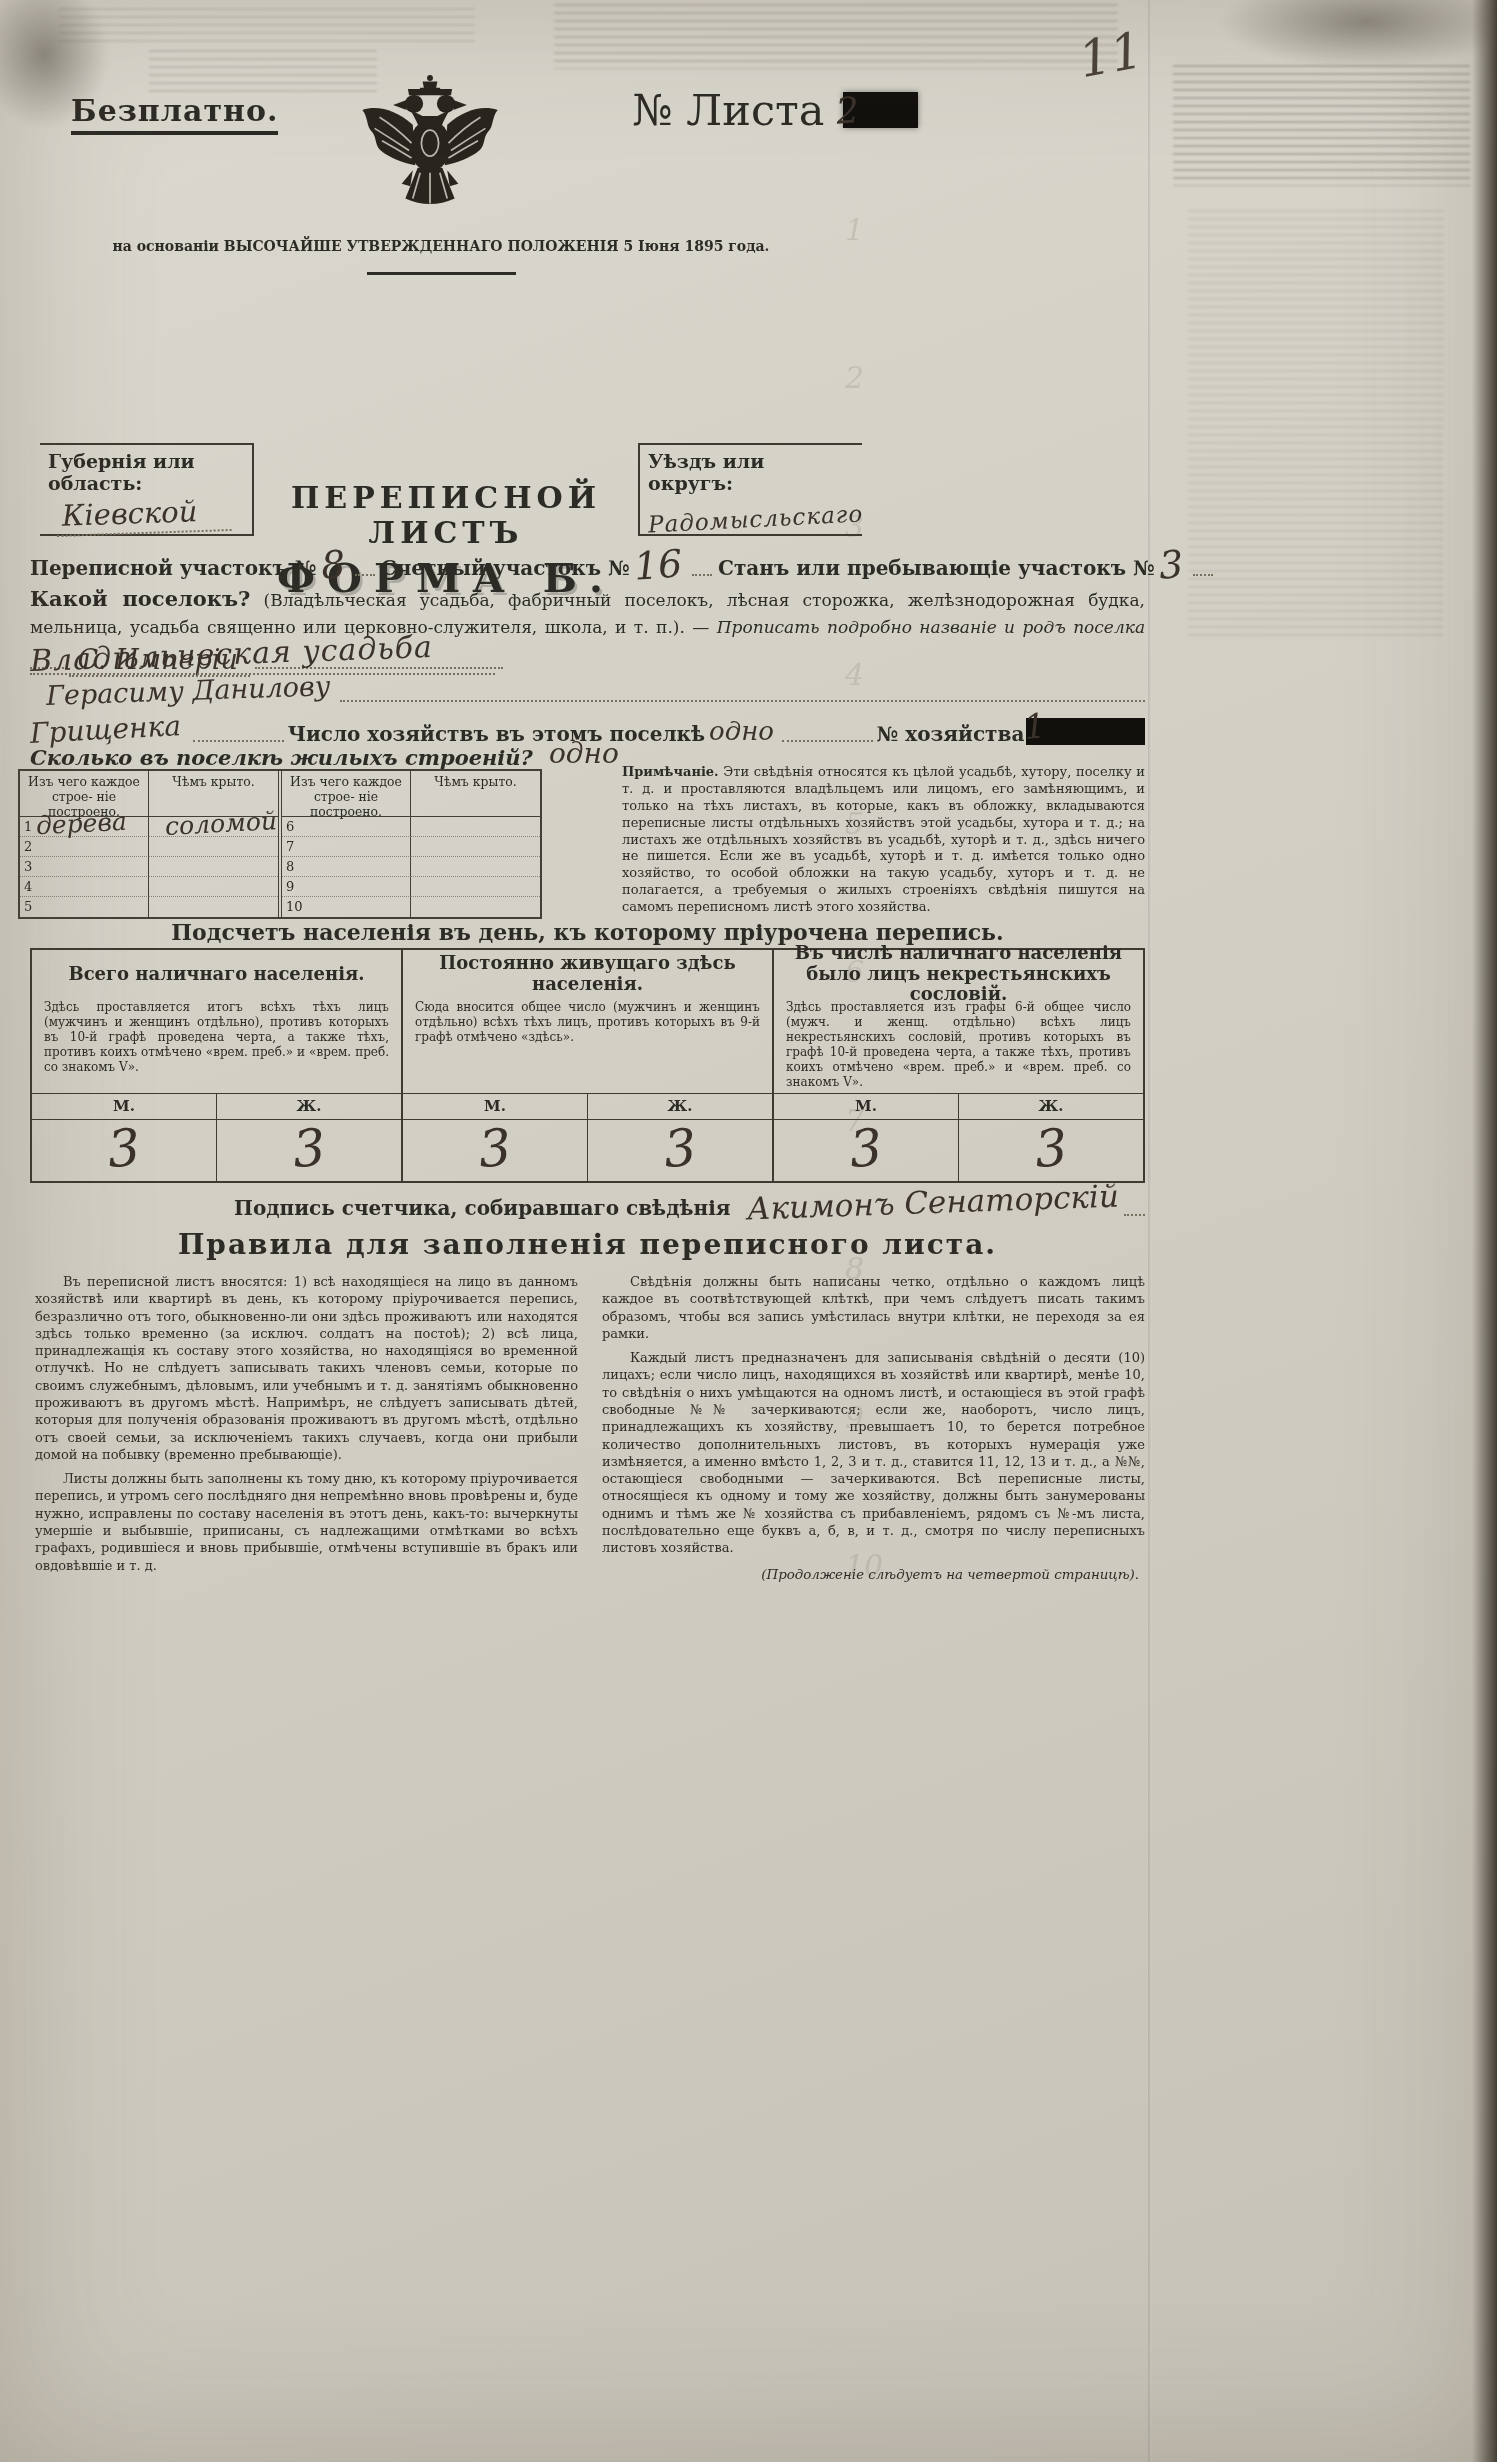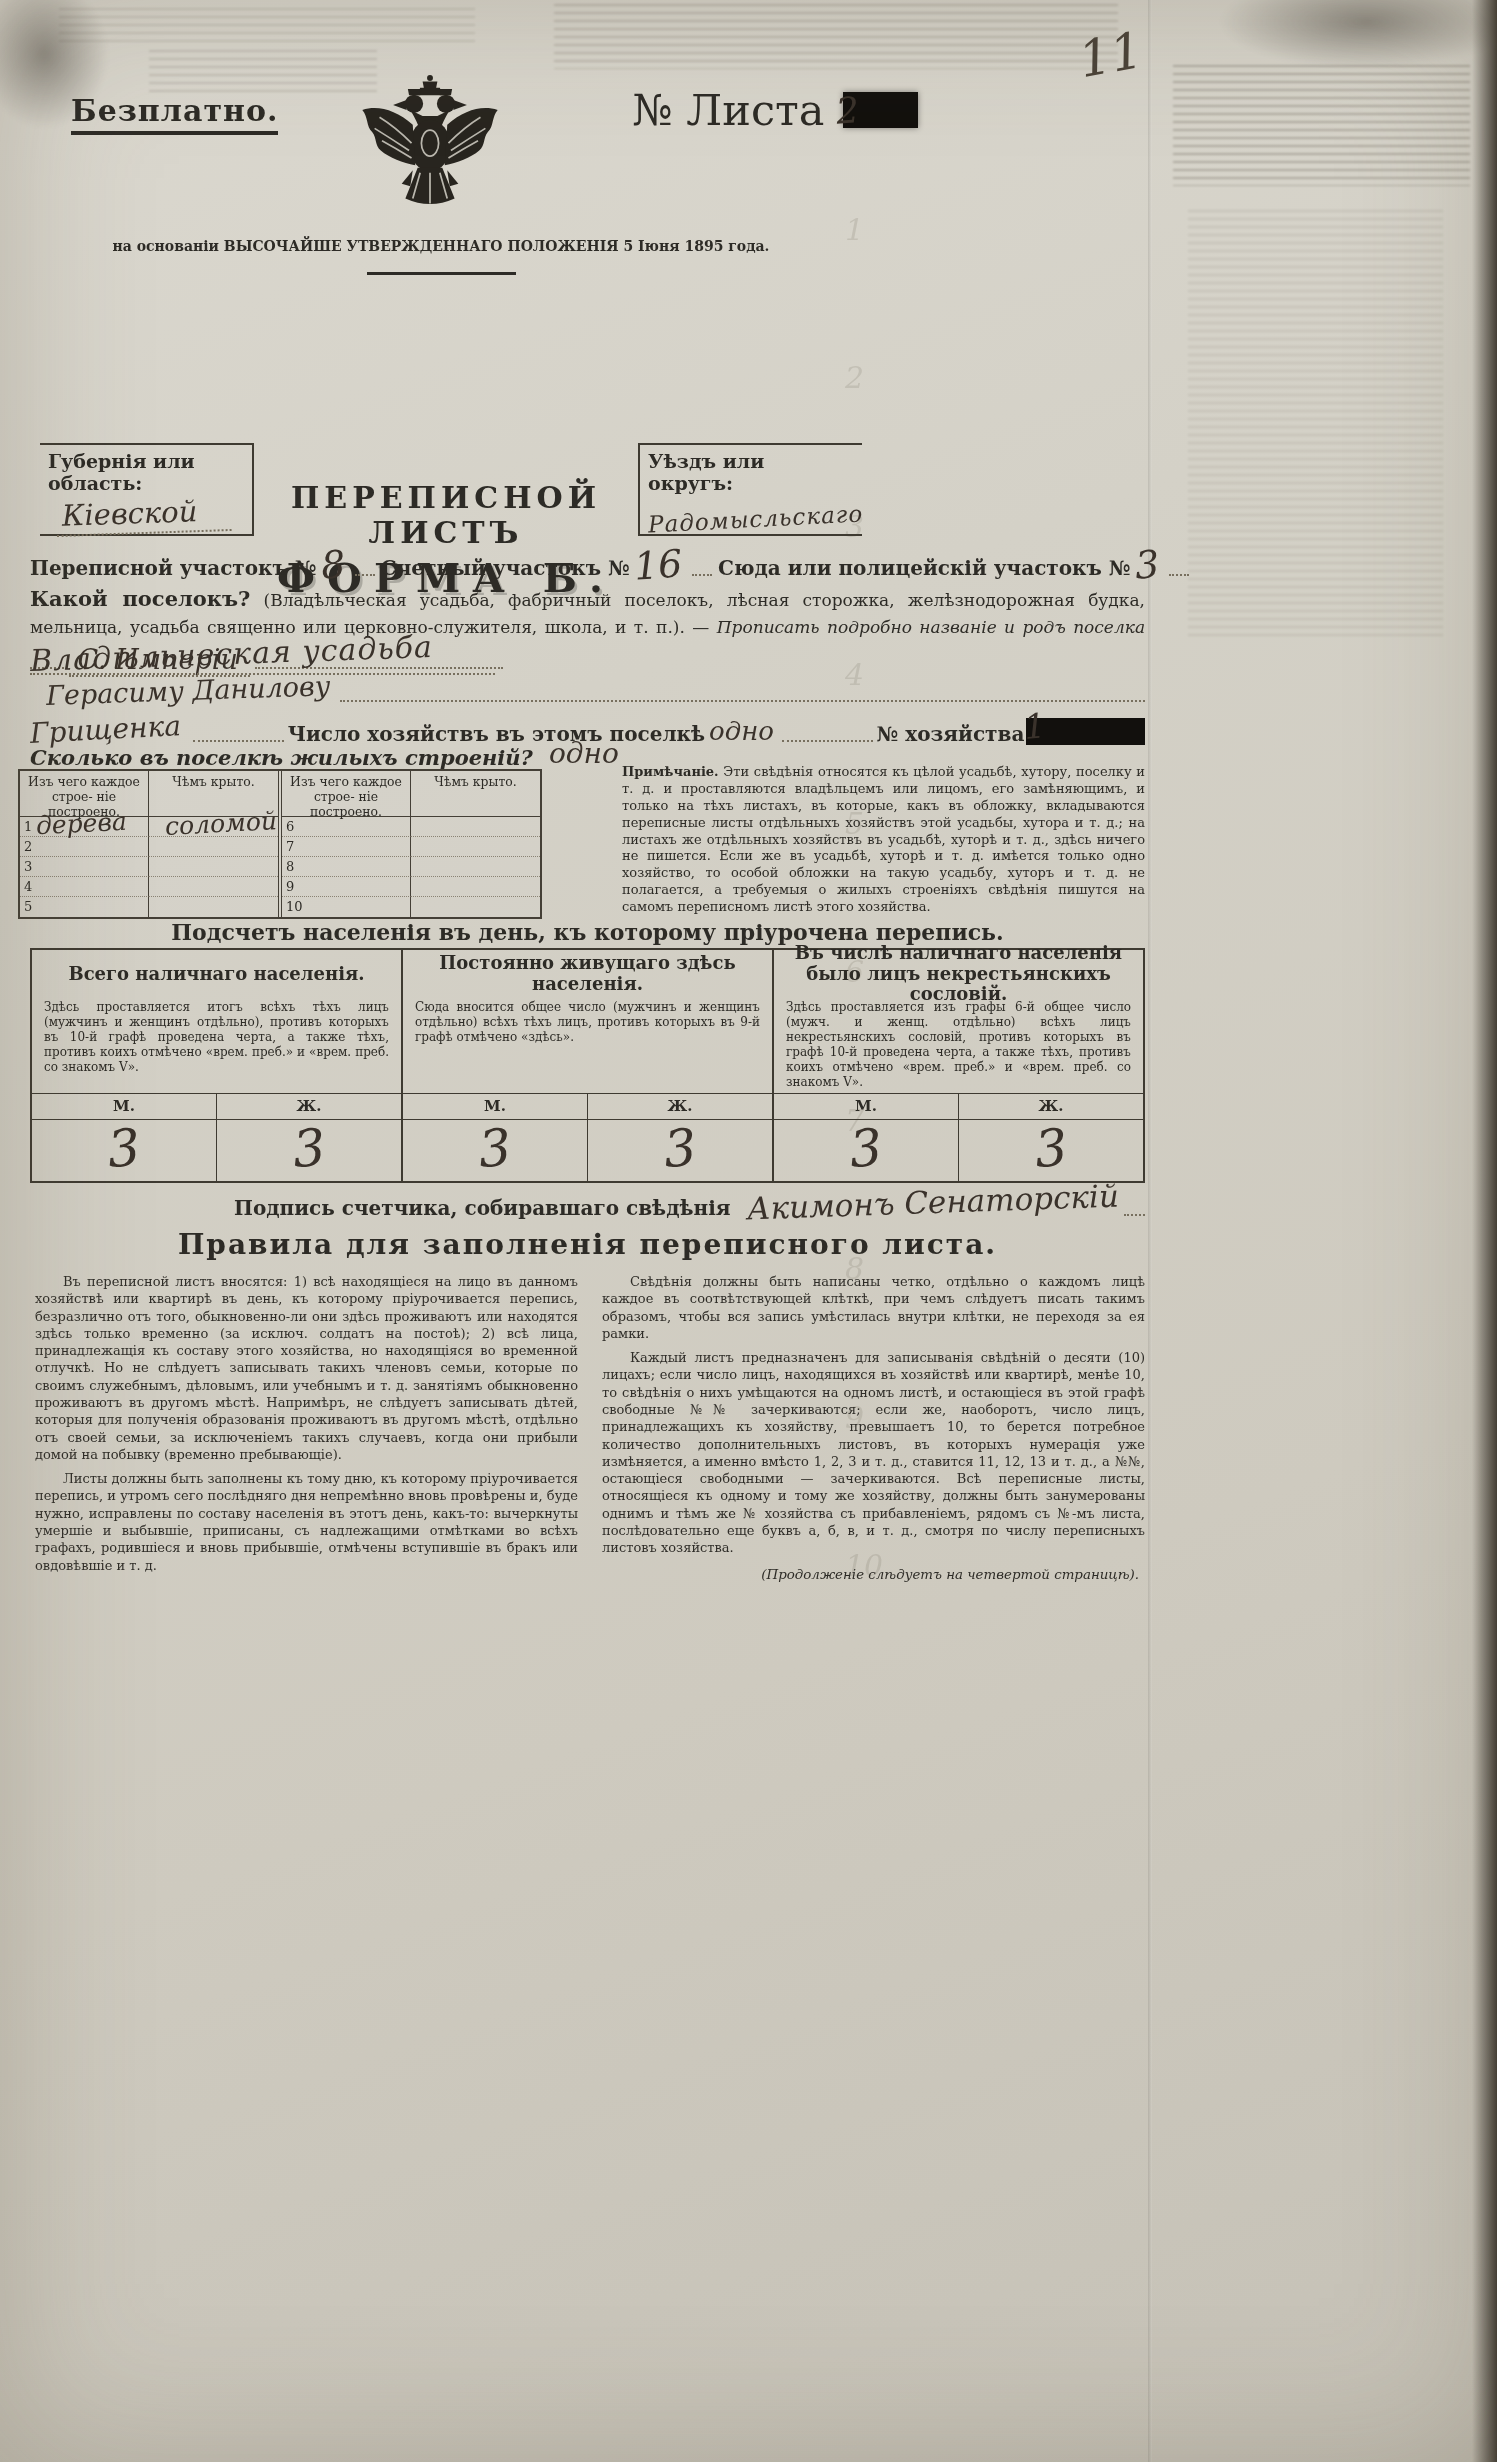--- a/index.html
+++ b/index.html
@@ -222,21 +222,21 @@
     </div>
   </div>
 
   <div class="precincts">
     <span>Переписной участокъ №</span>
     <span class="ink pc-num">8</span>
     <span class="dots pc-dots"></span>
     <span>Счетный участокъ №</span>
     <span class="ink pc-num">16</span>
     <span class="dots pc-dots"></span>
-    <span>Сюда или полицейскій участокъ №</span>
+    <span>Станъ или пребывающіе участокъ №</span>
     <span class="ink pc-num">3</span>
     <span class="dots pc-dots"></span>
   </div>
 
   <div class="settle">
     <span class="settle-q">Какой поселокъ?</span>
     <span>(Владѣльческая усадьба, фабричный поселокъ, лѣсная сторожка, желѣзнодорожная будка, мельница, усадьба священно или церковно-служителя, школа, и т. п.). —</span>
     <span class="settle-instr">Прописать подробно названіе и родъ поселка</span>
     <span class="idots" style="width:34px;"></span>
     <span class="ink settle-val">С. Имперіи</span>

